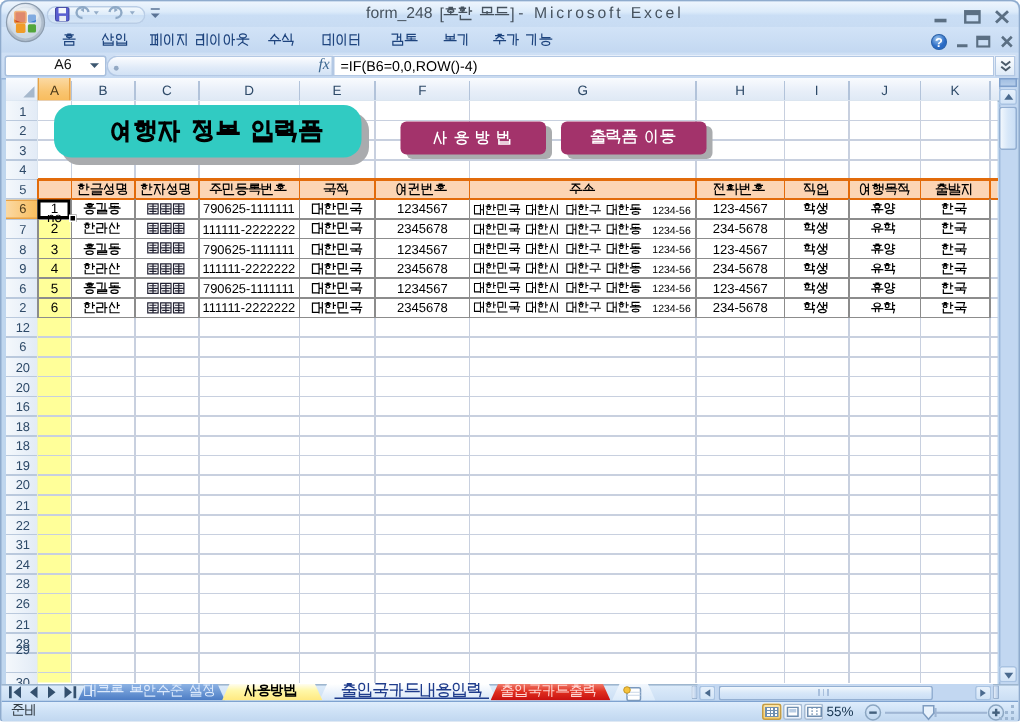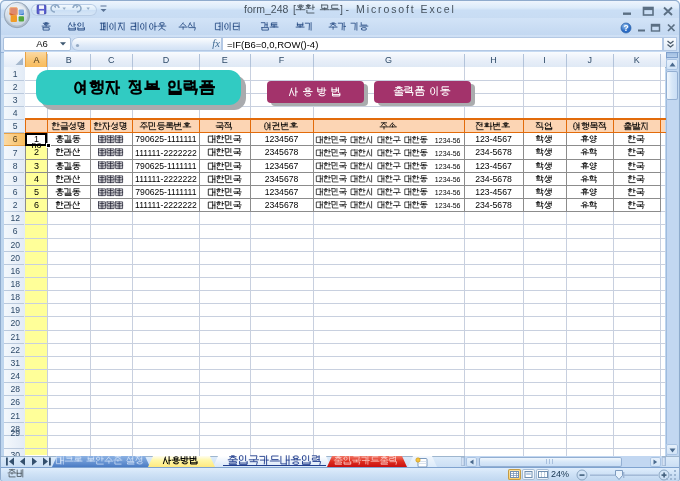--- a/index.html
+++ b/index.html
@@ -709,21 +709,21 @@
 <div style="position:absolute;left:522px;top:469px;width:13px;height:11px;background:linear-gradient(#fdfefe,#e7effa);box-shadow:inset 0 0 0 1px #a7bcd4;border-radius:2px"></div>
 <svg style="position:absolute;left:524px;top:471px" width="9" height="7" viewBox="0 0 9 7">
       <rect x="1" y="0.5" width="7" height="6" fill="#fff" stroke="#6f8eb0"></rect>
       <rect x="2.2" y="1.6" width="4.6" height="2.4" fill="#b9cde4"></rect>
     </svg>
 <div style="position:absolute;left:536px;top:469px;width:13px;height:11px;background:linear-gradient(#fdfefe,#e7effa);box-shadow:inset 0 0 0 1px #a7bcd4;border-radius:2px"></div>
 <svg style="position:absolute;left:538px;top:471px" width="10" height="7" viewBox="0 0 10 7">
       <rect x="0.5" y="0.5" width="9" height="6" fill="#fff" stroke="#6f8eb0"></rect>
       <path d="M3.4,0.5v6M6.6,0.5v6" stroke="#6f8eb0" stroke-width="0.8" stroke-dasharray="1.2,0.8"></path>
     </svg>
-<div style="position:absolute;left:551px;top:467.7px;height:12.6px;display:flex;align-items:center;font:9px 'Liberation Sans';color:#15334f;white-space:pre">24%</div>
+<div style="position:absolute;left:551px;top:467.7px;height:12.6px;display:flex;align-items:center;font:9px 'Liberation Sans';color:#15334f;white-space:pre">55%</div>
 <svg style="position:absolute;left:576px;top:468.5px" width="95" height="12" viewBox="0 0 95 12">
       <circle cx="6" cy="6" r="5" fill="linear" stroke="#8ba6c2" stroke-width="1" fill-opacity="0"></circle>
       <rect x="3.5" y="5.3" width="5" height="1.6" fill="#44617e"></rect>
       <rect x="14" y="5.5" width="68" height="1.4" fill="#9fb6d4"></rect>
       <rect x="47" y="3" width="1.4" height="6" fill="#9fb6d4"></rect>
       <path d="M39.5,1.5h7v5l-3.5,4l-3.5,-4z" fill="#e8f2fc" stroke="#7e9cc0" stroke-width="1"></path>
       <circle cx="88" cy="6" r="5" fill="#d7e7f8" fill-opacity="0.3" stroke="#8ba6c2" stroke-width="1"></circle>
       <rect x="85.5" y="5.3" width="5" height="1.6" fill="#44617e"></rect>
       <rect x="87.3" y="3.5" width="1.6" height="5" fill="#44617e"></rect>
     </svg>

